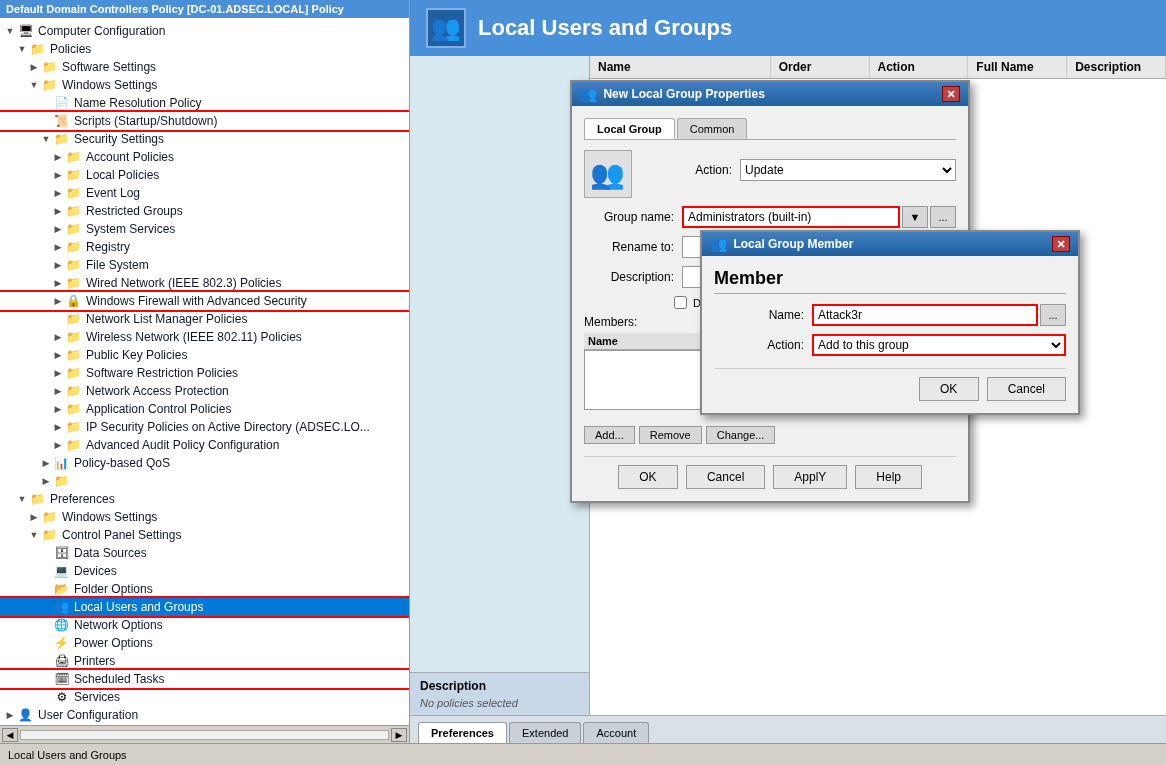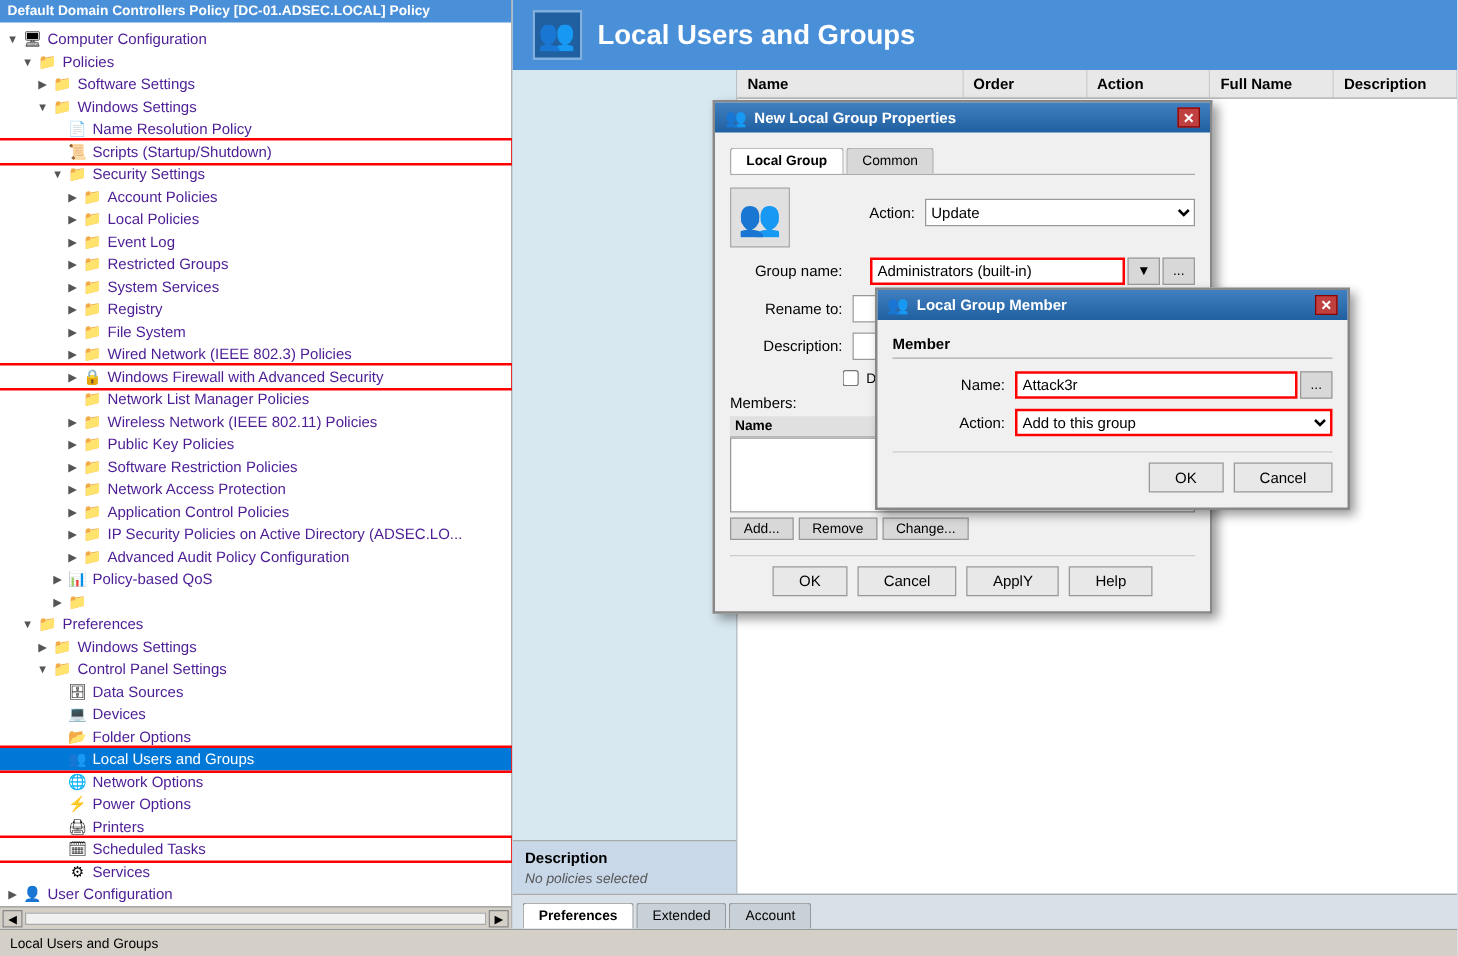--- a/index.html
+++ b/index.html
@@ -52,21 +52,21 @@
     .tree-item .icon {
       width: 16px;
       height: 16px;
       margin-right: 4px;
       flex-shrink: 0;
       display: inline-flex;
       align-items: center;
       justify-content: center;
       font-size: 12px;
     }
-    .tree-item .label { font-size: 12px; color: #4c1d95; }
+    .tree-item .label { font-size: 12px; color: #0f172a; }
     .tree-item.selected { background: #0078d7; }
     .tree-item.selected .label { color: white; }
     .tree-item.highlight-box { outline: 2px solid red; }
 
     
     .right-panel {
       flex: 1;
       background: #c0d8f0;
       display: flex;
       flex-direction: column;
@@ -347,21 +347,21 @@
     .members-col-header {
       background: #e0e0e0;
       font-weight: bold;
       padding: 2px 4px;
       font-size: 11px;
       border-bottom: 1px solid #aaa;
     }
     .members-buttons {
       display: flex;
       gap: 4px;
-      margin-top: 4px;
+      margin-top: 16px;
     }
     .members-btn {
       padding: 2px 10px;
       background: #d8d8d8;
       border: 1px solid #999;
       cursor: pointer;
       font-size: 11px;
     }
 
     
@@ -692,21 +692,21 @@
                   <option>Delete</option>
                   <option>Remove from this group</option>
                 </select>
               </div>
             </div>
           </div>
 
           <div class="form-row">
             <span class="form-label">Group name:</span>
             <div class="form-input-with-btn">
-              <input type="text" class="form-input input-red-border" style="flex: 1 1 0%; border: 2px solid red; margin-left: 14px;" value="Administrators (built-in)">
+              <input type="text" class="form-input input-red-border" style="flex: 1 1 0%; border: 2px solid red;" value="Administrators (built-in)">
 
               <button class="browse-btn">▼</button>
               <button class="browse-btn">...</button>
             </div>
           </div>
 
           <div class="form-row">
             <span class="form-label">Rename to:</span>
             <input type="text" class="form-input" style="flex: 1 1 0%;">
           </div>
@@ -744,21 +744,21 @@
       <div class="dialog" style="left: 290px; top: 230px; width: 380px;">
         <div class="dialog-titlebar">
           <div style="display:flex;align-items:center;">
             <span class="title-icon">👥</span>
             <span>Local Group Member</span>
           </div>
           <button class="dialog-close">✕</button>
         </div>
 
         <div class="dialog-body">
-          <div style="font-weight:bold;font-size:12px;margin-bottom:10px;border-bottom:1px solid #aaa;padding-bottom:4px;">Member</div>
+          <div style="font-weight:bold;font-size:18px;margin-bottom:10px;border-bottom:1px solid #aaa;padding-bottom:4px;">Member</div>
 
           <div class="form-row">
             <span class="form-label">Name:</span>
             <div class="form-input-with-btn" style="flex:1;">
               <input type="text" class="form-input input-red-border" style="flex: 1 1 0%; border: 2px solid red;" value="Attack3r">
               <button class="browse-btn">...</button>
             </div>
           </div>
 
           <div class="form-row">

